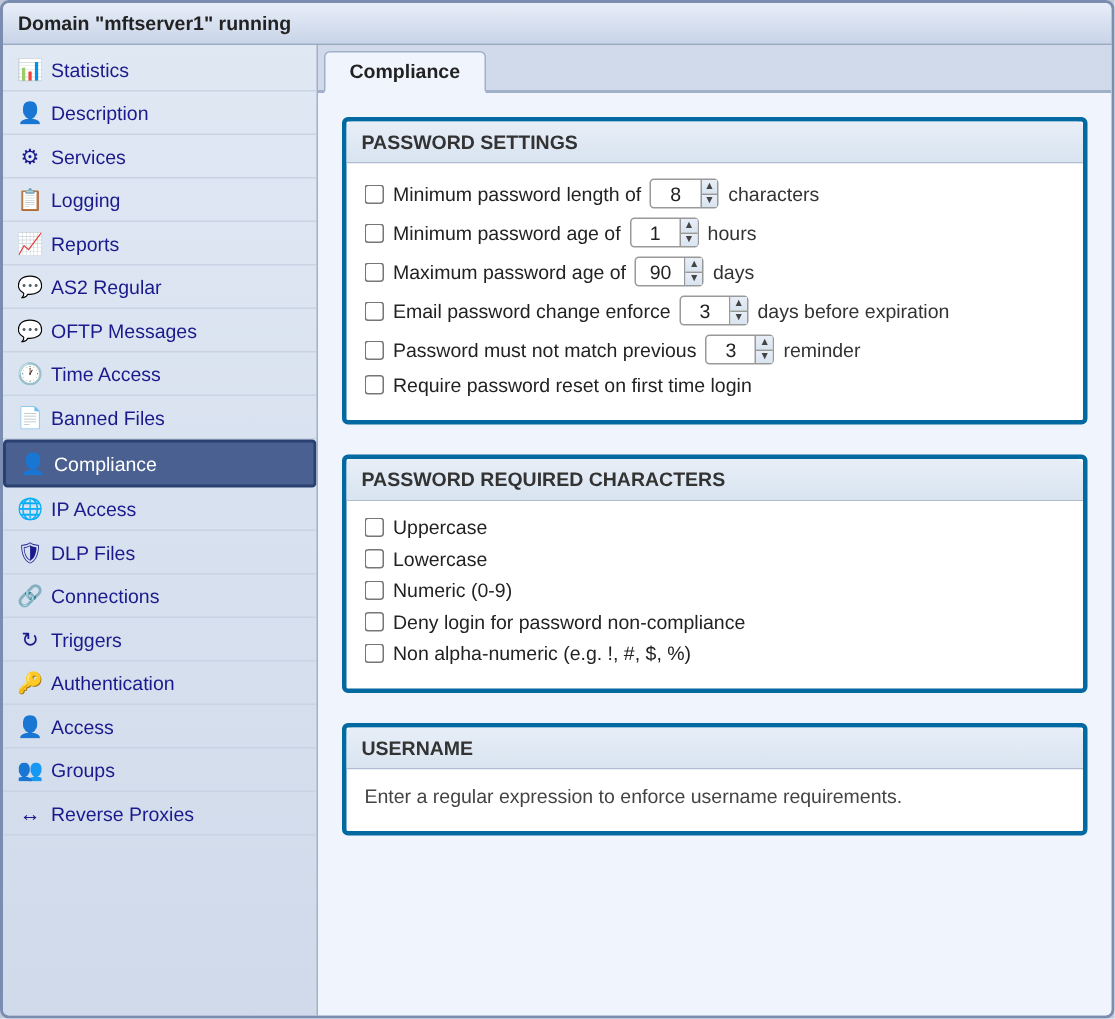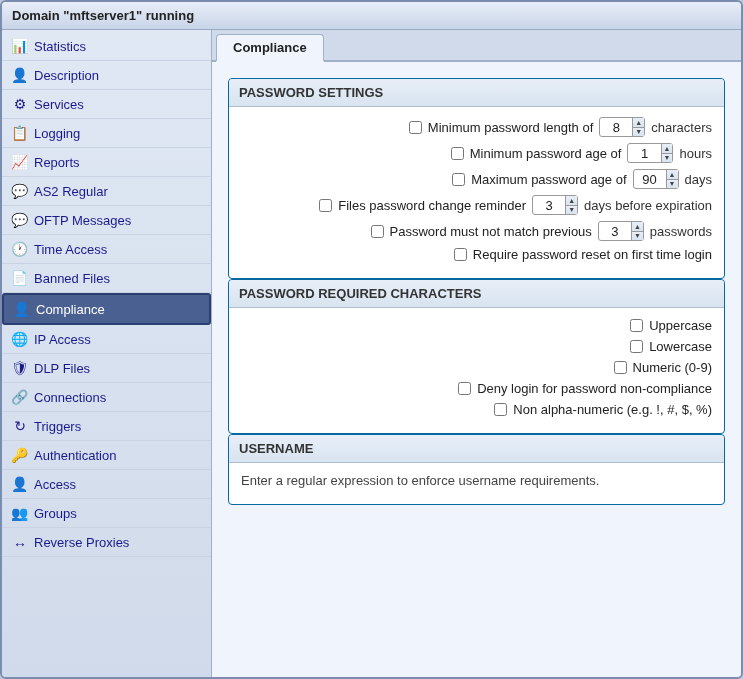--- a/index.html
+++ b/index.html
@@ -97,23 +97,23 @@
       border-bottom: 2px solid #f0f4fc;
       font-weight: bold;
       margin-bottom: -2px;
     }
 
     .panel {
       padding: 16px;
     }
 
     .section {
-      border: 1px solid #0369a1;
+      border: 3px solid #0369a1;
       border-radius: 4px;
-      margin-bottom: 0;
+      margin-bottom: 20px;
       background: #fff;
     }
 
     .section-title {
       font-weight: bold;
       font-size: 13px;
       color: #333;
       padding: 6px 10px;
       background: linear-gradient(to bottom, #e8eef8, #d8e4f0);
       border-bottom: 1px solid #b0bcd0;
@@ -122,21 +122,20 @@
 
     .section-body {
       padding: 10px 12px;
     }
 
     .field-row {
       display: flex;
       align-items: center;
       margin-bottom: 6px;
       gap: 6px;
-      justify-content: flex-end;
     }
 
     .field-row input[type="checkbox"] {
       margin: 0;
       flex-shrink: 0;
     }
 
     .field-row label {
       color: #222;
       flex-shrink: 0;
@@ -334,42 +333,42 @@
                 <div class="spinner-arrows">
                   <div class="spinner-arrow">▲</div>
                   <div class="spinner-arrow">▼</div>
                 </div>
               </div>
               <span class="unit-label">days</span>
             </div>
 
             <div class="field-row">
               <input type="checkbox" style="">
-              <label>Files password change reminder</label>
+              <label>Email password change enforce</label>
               <div class="spinner-box">
                 <span class="spinner-val">3</span>
                 <div class="spinner-arrows">
                   <div class="spinner-arrow">▲</div>
                   <div class="spinner-arrow">▼</div>
                 </div>
               </div>
               <span class="unit-label">days before expiration</span>
             </div>
 
             <div class="field-row">
               <input type="checkbox" style="">
               <label>Password must not match previous</label>
               <div class="spinner-box">
                 <span class="spinner-val">3</span>
                 <div class="spinner-arrows">
                   <div class="spinner-arrow">▲</div>
                   <div class="spinner-arrow">▼</div>
                 </div>
               </div>
-              <span class="unit-label">passwords</span>
+              <span class="unit-label">reminder</span>
             </div>
 
             <div class="field-row">
               <input type="checkbox" style="">
               <label>Require password reset on first time login</label>
             </div>
 
           </div>
         </div>
 

